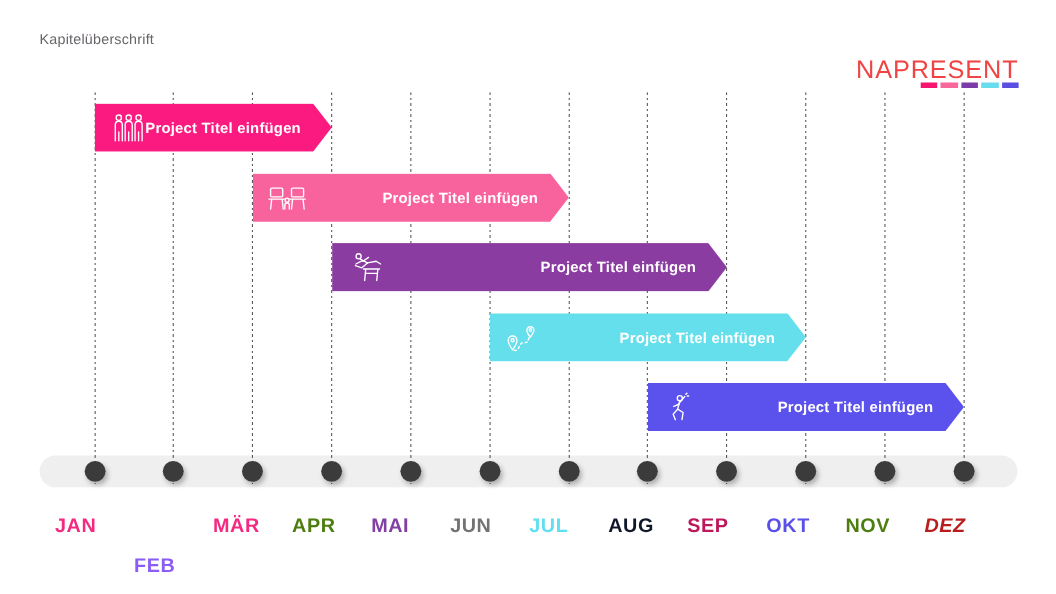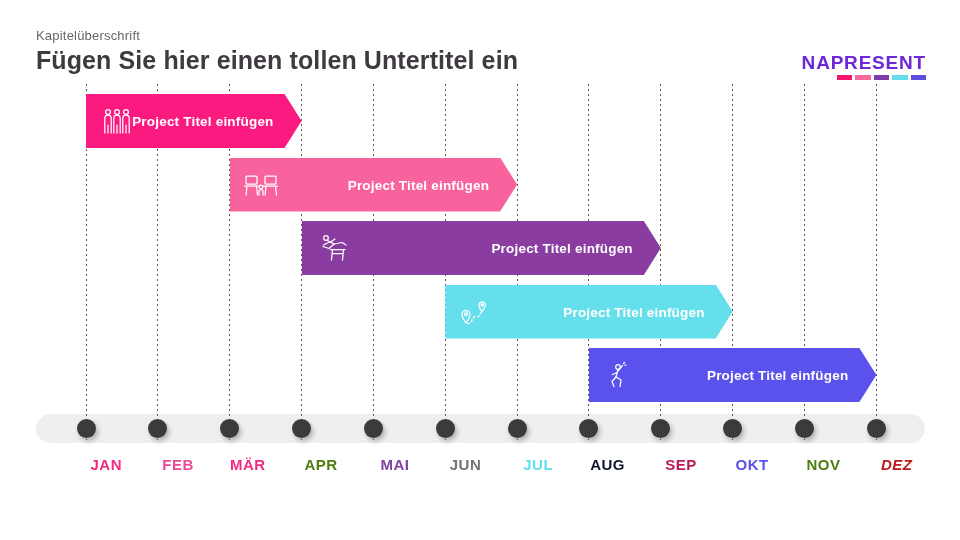--- a/index.html
+++ b/index.html
@@ -5,65 +5,64 @@
   html,body{margin:0;padding:0;background:#fff;}
   #stage{
     position:relative;width:960px;height:540px;background:#ffffff;
     font-family:"Liberation Sans",sans-serif;overflow:hidden;
   }
   
   .kicker{position:absolute;left:36px;top:28px;font-size:13px;color:#68646a;letter-spacing:.2px;}
   .title{position:absolute;left:36px;top:46px;font-size:25px;font-weight:700;color:#3f3a40;letter-spacing:.1px;}
   
   .logo{position:absolute;right:34px;top:54px;text-align:right;}
-  .logo-text{font-size:19px;font-weight:700;color:#6d28d9;letter-spacing:.8px;line-height:18px;}
+  .logo-text{font-size:23px;font-weight:400;color:#ef4444;letter-spacing:.8px;line-height:18px;}
   .logo-bars{display:flex;gap:3px;margin-top:3px;justify-content:flex-end;}
   .logo-bars span{width:15.5px;height:5px;display:block;}
   
   .gridline{position:absolute;width:1px;top:84px;height:356px;z-index:1;
     background:repeating-linear-gradient(to bottom,#3c3c3c 0 2px,transparent 2px 5px);opacity:.85;}
   .track{position:absolute;left:36px;top:414px;width:889px;height:29px;background:#efefef;border-radius:15px;z-index:0;}
   .dot{position:absolute;width:19px;height:19px;border-radius:50%;background:#3b3b3b;top:419px;z-index:3;
     box-shadow:2px 3px 5px rgba(0,0,0,.28);}
-  .month-label{position:absolute;top:456px;width:72px;text-align:right;font-size:15px;font-weight:700;letter-spacing:.5px;}
-  .bar{position:absolute;height:54px;z-index:2;
+  .month-label{position:absolute;top:468px;width:72px;text-align:left;font-size:18px;font-weight:700;letter-spacing:.5px;}
+  .bar{position:absolute;height:44px;z-index:2;
     clip-path:polygon(0 0,calc(100% - 17px) 0,100% 50%,calc(100% - 17px) 100%,0 100%);}
   .bar .bar-icon{position:absolute;left:13px;top:50%;transform:translateY(-50%);width:36px;height:32px;}
   .bar .bar-label{position:absolute;right:28px;top:50%;transform:translateY(-50%);
     color:#fff;font-size:13.5px;font-weight:700;letter-spacing:.2px;white-space:nowrap;}
   .bar-icon svg{width:100%;height:100%;display:block;}
   .bar-icon svg *{stroke:#ffffff;fill:none;stroke-width:1.25;stroke-linecap:round;stroke-linejoin:round;}
 </style>
 </head>
 <body>
 
 <div id="stage">
 
   <div class="kicker">Kapitelüberschrift</div>
-  <div class="title">Fügen Sie hier einen tollen Untertitel ein</div>
 
   <div class="logo">
     <div class="logo-text">NAPRESENT</div>
     <div class="logo-bars">
         <span style="background: rgb(247, 20, 110);"></span>
         <span style="background: rgb(248, 104, 155);"></span>
         <span style="background: rgb(124, 60, 168);"></span>
         <span style="background: rgb(103, 220, 236);"></span>
         <span style="background: rgb(90, 79, 224);"></span>
       </div>
   </div>
 
   <div id="chart">
     <div class="track"></div>
   <div class="gridline" style="left: 85.5px;"></div>
       <div class="dot" style="left: 76.5px;"></div>
       <div class="month-label" style="left: 50px; color: rgb(244, 42, 128);">JAN</div>
       <div class="gridline" style="left: 157.355px;"></div>
       <div class="dot" style="left: 148.355px;"></div>
-      <div class="month-label" style="left: 121.855px; color: #ec4899;">FEB</div>
+      <div class="month-label" style="left: 121.855px; color: #8b5cf6; margin-top: 36px;">FEB</div>
       <div class="gridline" style="left: 229.209px;"></div>
       <div class="dot" style="left: 220.209px;"></div>
       <div class="month-label" style="left: 193.709px; color: rgb(244, 42, 128);">MÄR</div>
       <div class="gridline" style="left: 301.064px;"></div>
       <div class="dot" style="left: 292.064px;"></div>
       <div class="month-label" style="left: 265.564px; color: #4d7c0f;">APR</div>
       <div class="gridline" style="left: 372.918px;"></div>
       <div class="dot" style="left: 363.918px;"></div>
       <div class="month-label" style="left: 337.418px; color: rgb(128, 64, 164);">MAI</div>
       <div class="gridline" style="left: 444.773px;"></div>

